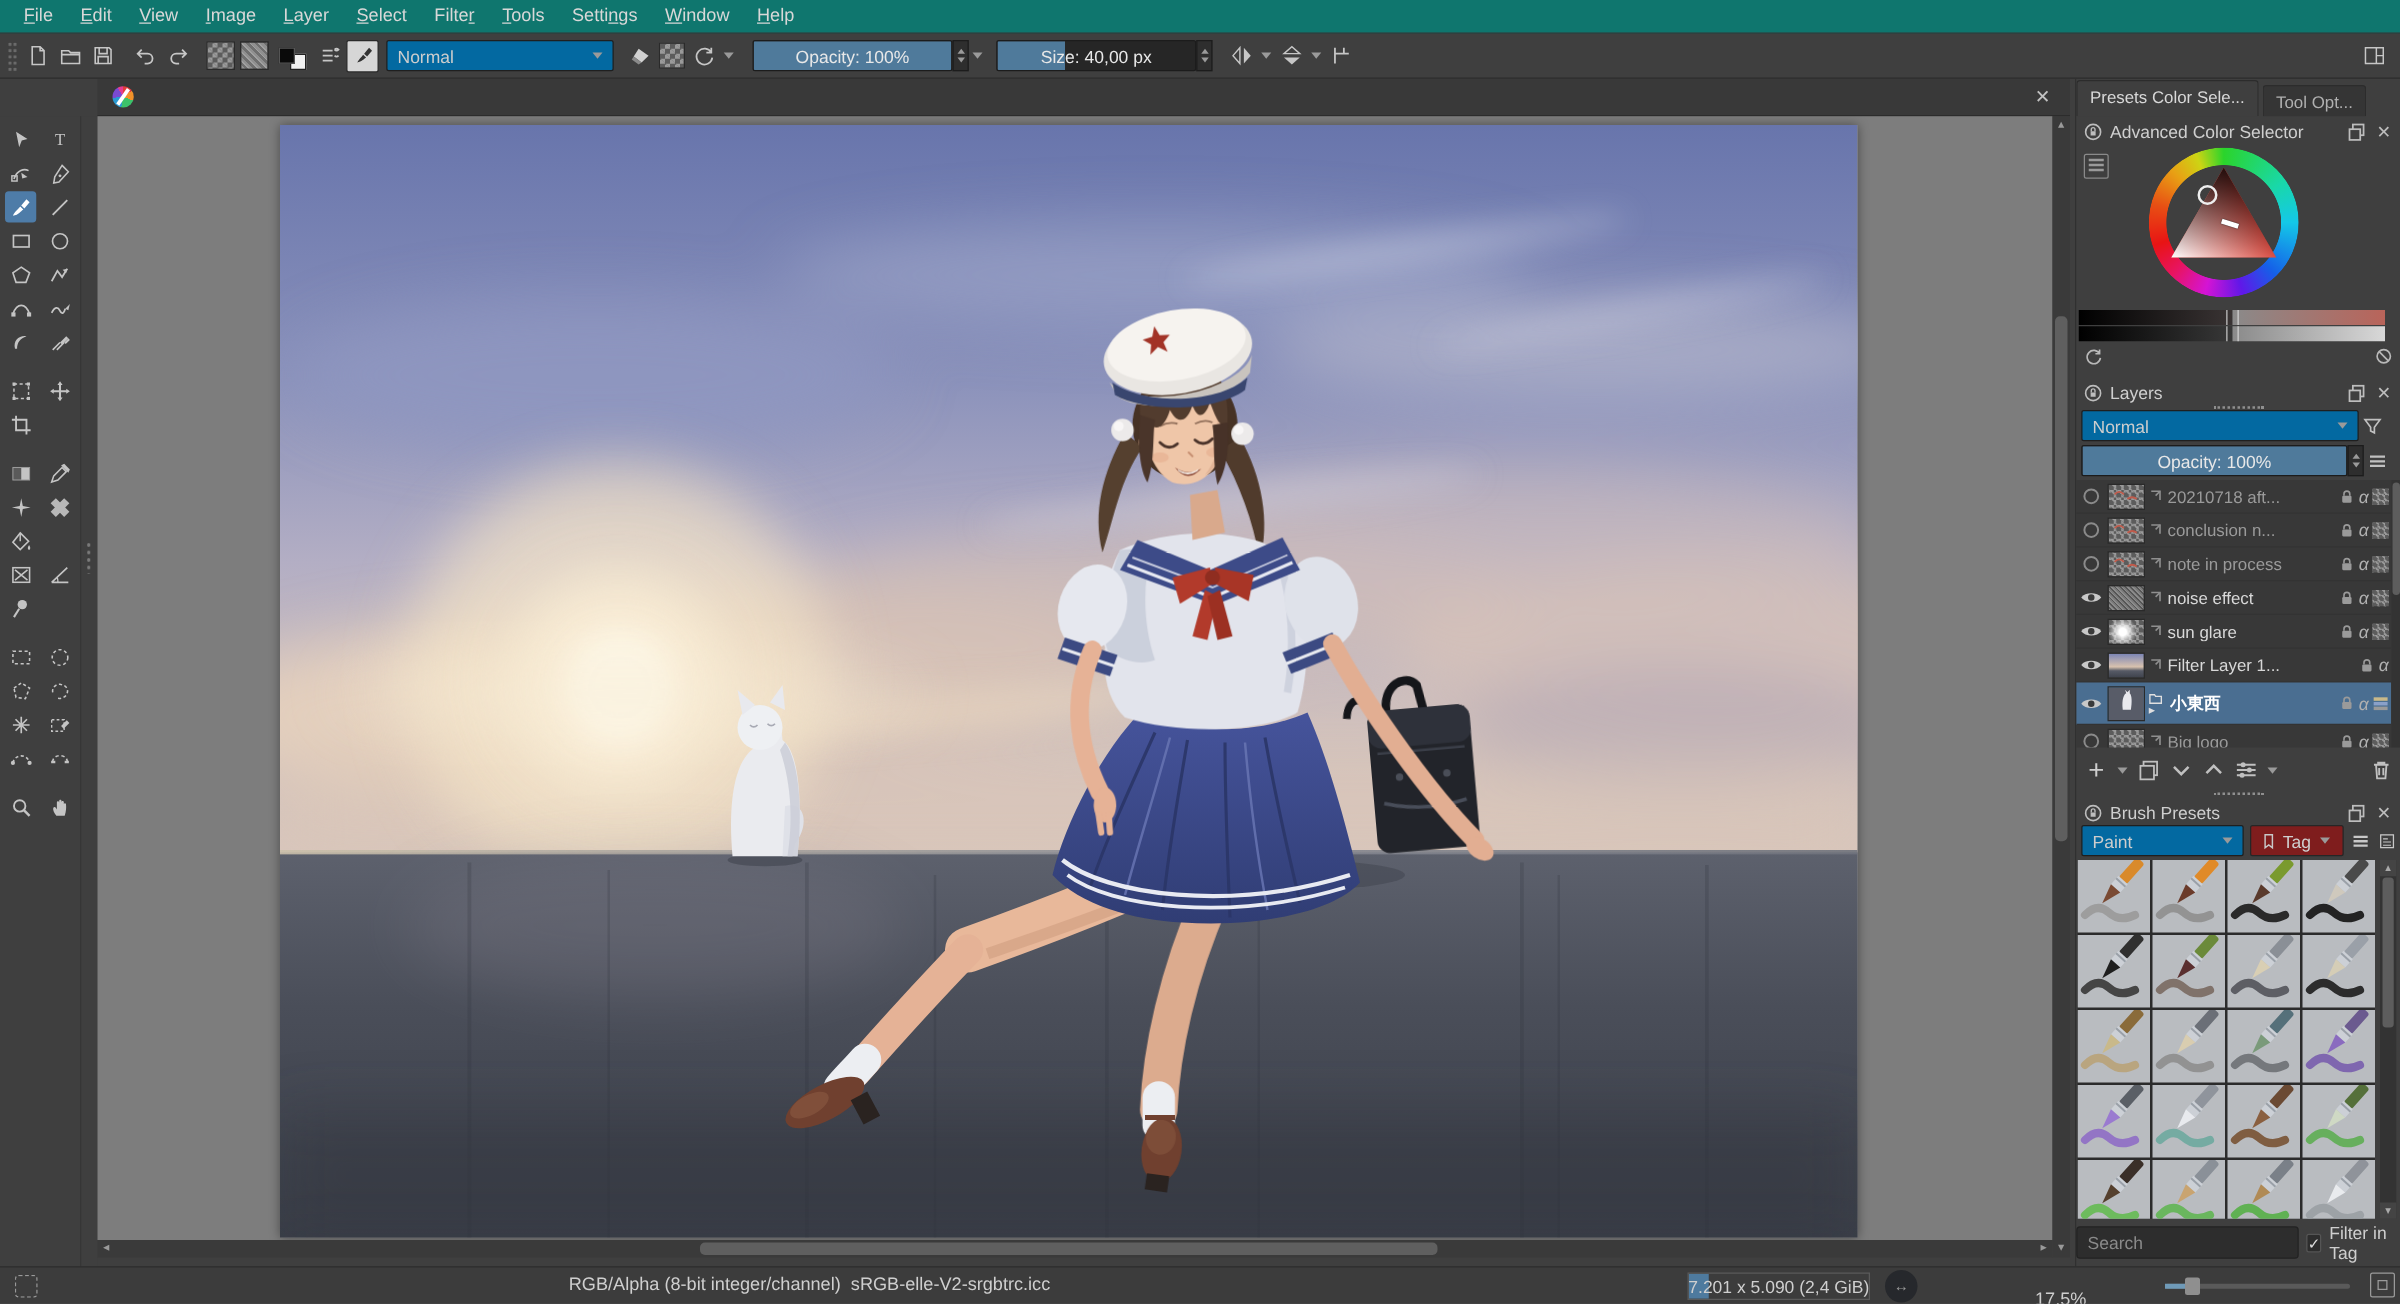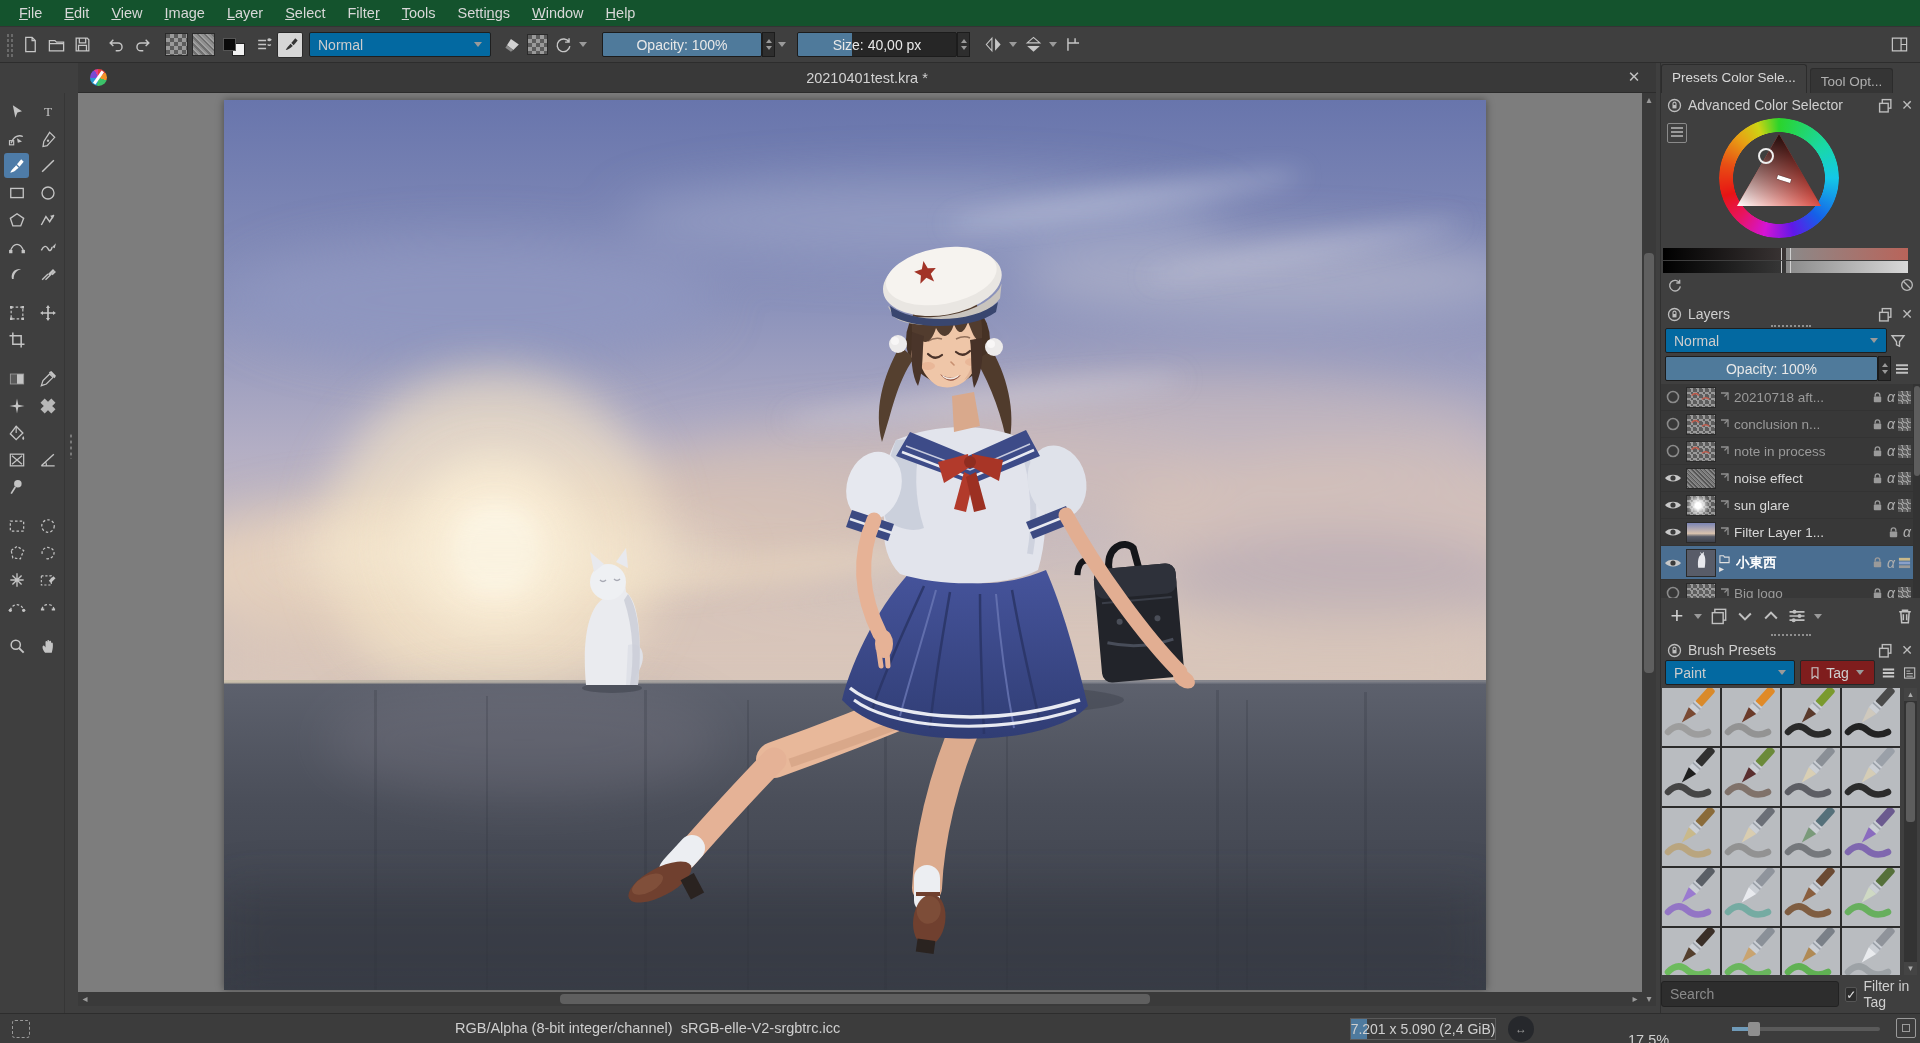--- a/index.html
+++ b/index.html
@@ -1,21 +1,21 @@
 <!DOCTYPE html>
 <html><head>
 <meta charset="utf-8">
 <style>
   * { box-sizing: border-box; margin: 0; padding: 0; }
   html,body { width:1920px; height:1043px; overflow:hidden; }
   body { background:#3f3f3f; font-family:"Liberation Sans",sans-serif; color:#cfcfcf; position:relative; font-size:14px; }
   u { text-decoration:underline; }
 
   
-  .menubar { position:absolute; left:0; top:0; width:1920px; height:27px; background:#14532d; display:flex; align-items:center; padding-left:8px; border-bottom:1px solid #343434; z-index:30; }
+  .menubar { position:absolute; left:0; top:0; width:1920px; height:27px; background:#0f766e; display:flex; align-items:center; padding-left:8px; border-bottom:1px solid #343434; z-index:30; }
   .menu-item { padding:3px 11px; color:#d8d8d8; font-size:14.5px; cursor:default; }
 
   
   .toolbar { position:absolute; left:0; top:27px; width:1920px; height:36px; background:#3f3f3f; border-bottom:1px solid #2d2d2d; display:flex; align-items:center; padding-left:3px; z-index:30; }
   .tb-handle { width:8px; height:24px; margin:0 3px; background-image:radial-gradient(#6a6a6a 1px, transparent 1.2px); background-size:4px 5px; }
   .tb-btn { width:26px; height:26px; display:flex; align-items:center; justify-content:center; border-radius:3px; }
   .tb-btn svg { width:19px; height:19px; }
   .ticon { stroke:#c6c6c6; fill:none; }
   .chip { width:23px; height:23px; border:1px solid #2a2a2a; margin:0 2px; }
   .chip-gradient { background:linear-gradient(135deg,#f2f2f2 0%,#2a2a2a 100%),repeating-conic-gradient(#888 0 25%,#555 0 50%); background-blend-mode:normal; }
@@ -271,21 +271,20 @@
   <div style="flex:1"></div>
   <div class="tb-btn" style="margin-right:8px">
       <svg viewBox="0 0 24 24">
         <path class="ticon" stroke-width="1.5" d="M3 4 h18 v16 h-18 z M14 4 v16 M14 12 h7"></path>
       </svg>
     </div>
 </div>
 
 <div class="tabbar">
   <div class="krita-logo"></div>
-  <div class="tab-title">20210401test.kra *</div>
   <div class="tab-close">✕</div>
 </div>
 
 <div class="toolbox" id="toolbox">
     <div class="tool-row">
       <div class="tool-cell">
         <svg viewBox="0 0 24 24">
           <path d="M7 4 L18 11 L12.5 12.5 L10 19 Z" fill="#c4c4c4"></path>
         </svg>
       </div>

